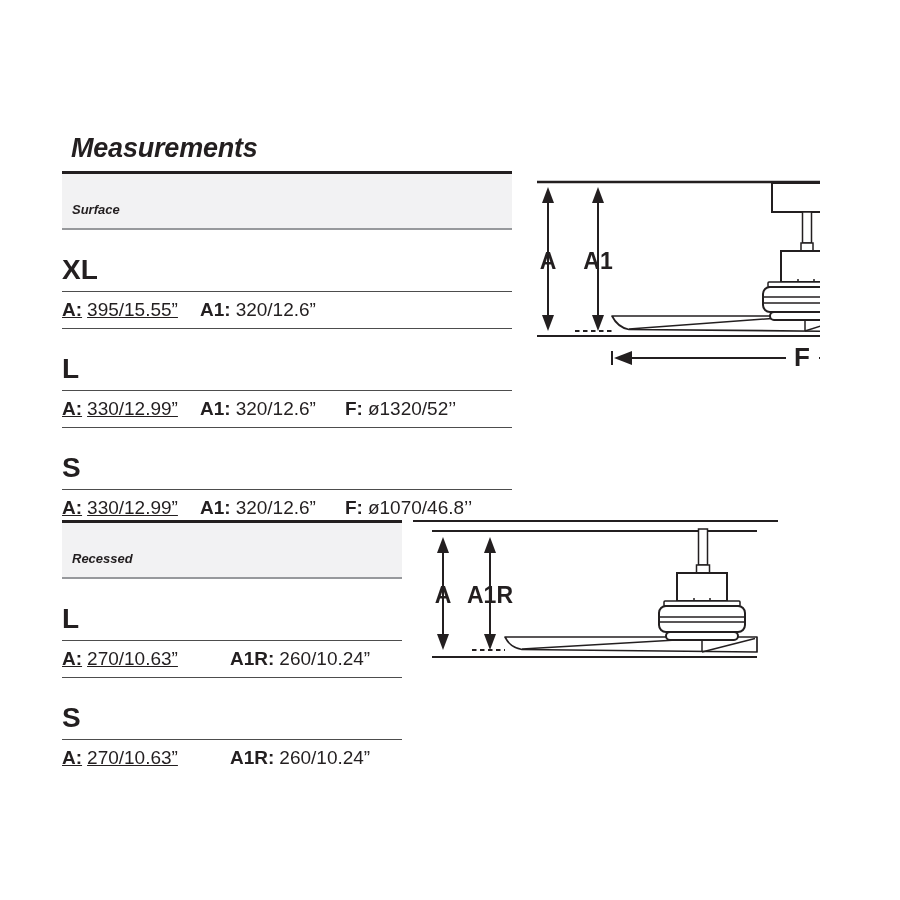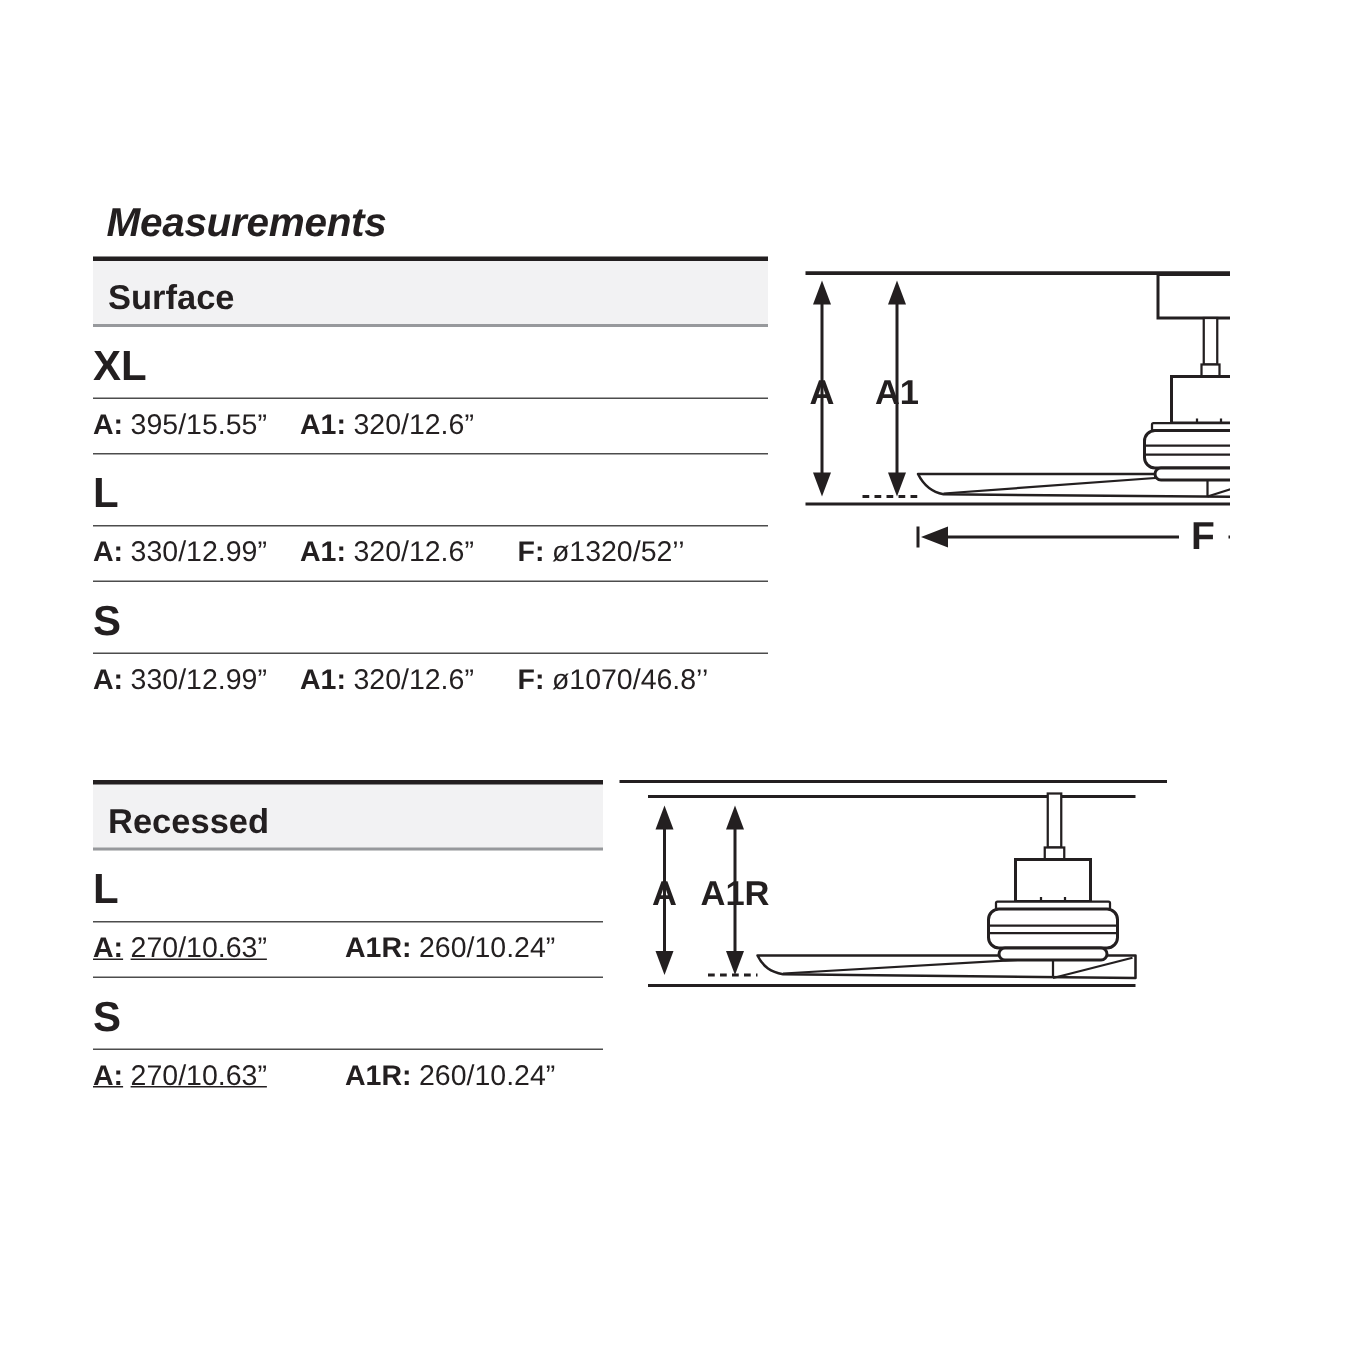--- a/index.html
+++ b/index.html
@@ -7,29 +7,29 @@
           font-family:"Liberation Sans",sans-serif;color:#231f20;}
 
   .page-title{position:absolute;left:71px;top:134px;font-size:27px;line-height:28px;
               font-weight:bold;font-style:italic;letter-spacing:-0.2px;}
 
   .spec-table{position:absolute;left:62px;}
   #surface-table{top:171px;width:450px;}
   #recessed-table{top:520px;width:340px;}
 
   .table-header{border-top:3px solid #231f20;border-bottom:2px solid #97999c;background:#f2f2f3;
-                padding:13px 0 7px 10px;font-size:23px;line-height:22px;font-weight:bold;}
+                padding:25px 0 7px 10px;font-size:13px;line-height:22px;font-weight:bold;font-style:italic;}
 
-  .size-row{font-size:28px;line-height:31px;font-weight:bold;padding:10px 0 6px 0;
+  .size-row{font-size:28px;line-height:31px;font-weight:bold;padding:24px 0 6px 0;
             border-bottom:1.5px solid #4d4d4d;}
   .data-row{display:flex;align-items:center;padding:7px 0;border-bottom:1.5px solid #4d4d4d;
             font-size:19px;line-height:22px;white-space:nowrap;}
   .spec-table .data-row:last-child{border-bottom:none;}
   .spec-cell b{font-weight:bold;margin-right:5px;}
-  .cell-a{width:138px;}
+  .cell-a{width:138px;text-decoration:underline;}
   .cell-a1{width:145px;}
   .cell-f{flex:1;}
   .cell-ra{width:168px;text-decoration:underline;}
   .cell-ra1r{flex:1;}
 
   .diagram{position:absolute;}
   #surface-diagram{left:530px;top:170px;}
   #recessed-diagram{left:400px;top:515px;}
   svg text{font-family:"Liberation Sans",sans-serif;font-weight:bold;fill:#231f20;}
 

